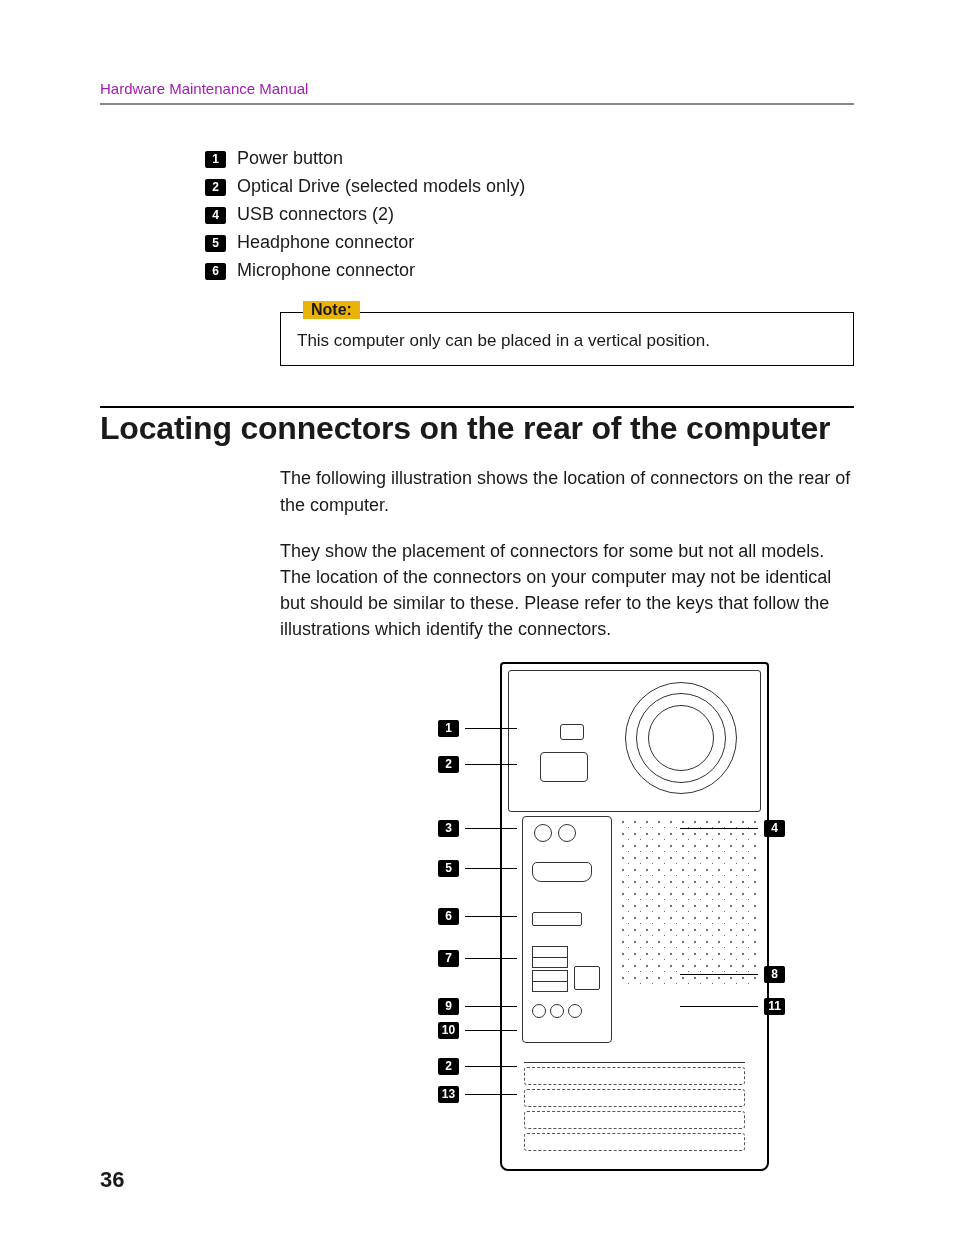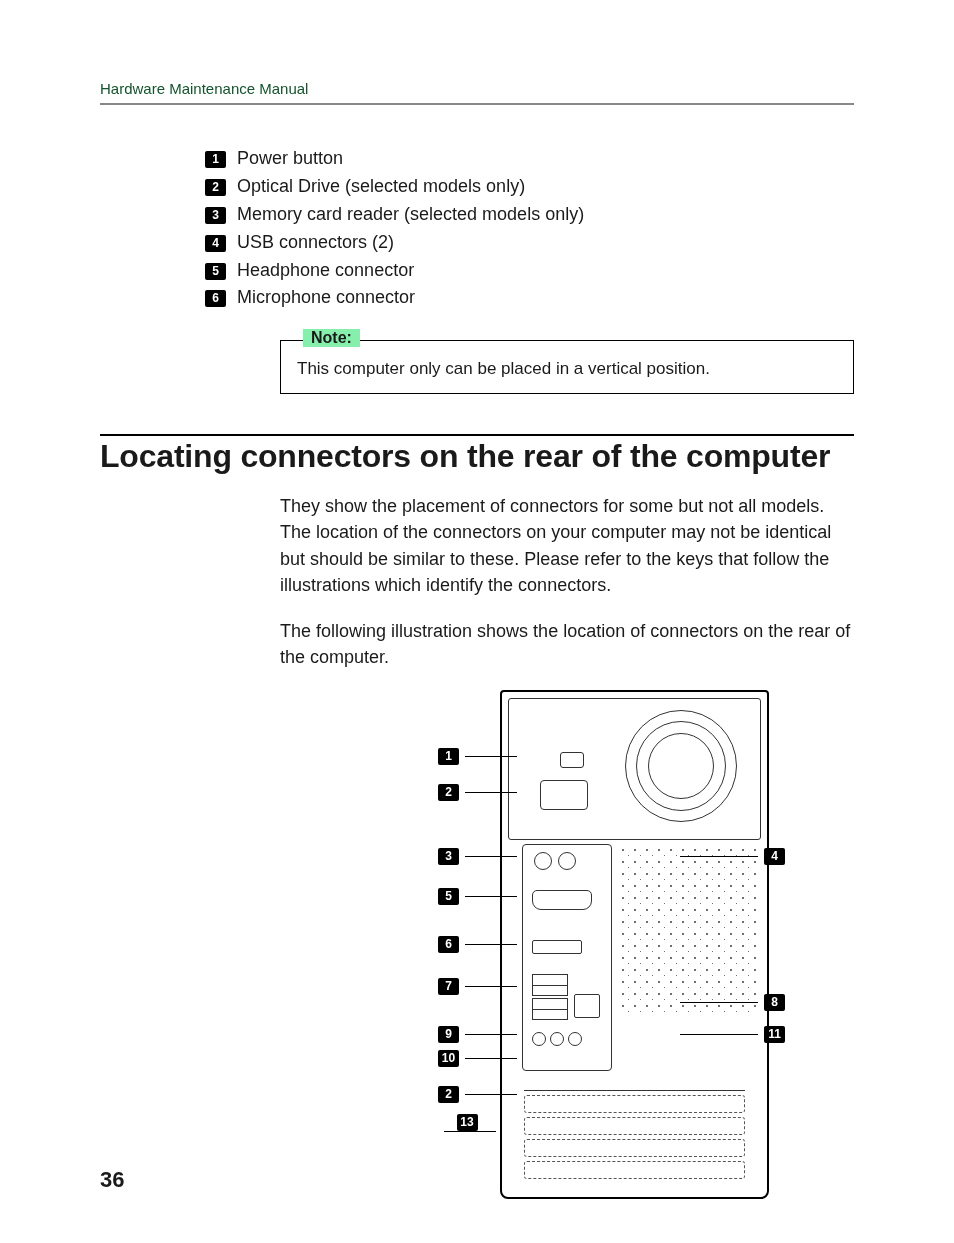--- a/index.html
+++ b/index.html
@@ -11,21 +11,21 @@
   }
   .page {
     width: 954px;
     height: 1243px;
     position: relative;
     box-sizing: border-box;
     padding: 80px 100px 60px 100px;
   }
   .running-head {
     font-size: 15px;
-    color: #14532d;
+    color: #a21caf;
     margin-bottom: 6px;
   }
   .head-rule {
     border: none;
     border-top: 2px solid #888;
     margin: 0 0 40px 0;
   }
   .front-list {
     margin-left: 105px;
     font-size: 18px;
@@ -51,21 +51,21 @@
     position: relative;
     border: 1.5px solid #000;
     margin: 28px 0 0 180px;
     padding: 18px 16px 14px 16px;
     font-size: 17px;
   }
   .note-label {
     position: absolute;
     top: -12px;
     left: 22px;
-    background: #86efac;
+    background: #eab308;
     padding: 0 8px;
     font-weight: 700;
     font-size: 16px;
   }
   .note-label::before,
   .note-label::after {
     content: "";
     display: inline-block;
     width: 18px;
     border-top: 1.5px solid #000;
@@ -237,24 +237,20 @@
   <div class="front-list">
     <div>
       <span class="num-badge">1</span>
       <span>Power button</span>
     </div>
     <div>
       <span class="num-badge">2</span>
       <span>Optical Drive (selected models only)</span>
     </div>
     <div>
-      <span class="num-badge">3</span>
-      <span>Memory card reader (selected models only)</span>
-    </div>
-    <div>
       <span class="num-badge">4</span>
       <span>USB connectors (2)</span>
     </div>
     <div>
       <span class="num-badge">5</span>
       <span>Headphone connector</span>
     </div>
     <div>
       <span class="num-badge">6</span>
       <span>Microphone connector</span>
@@ -262,22 +258,22 @@
   </div>
 
   <div class="note-box">
     <span class="note-label">Note:</span>
     <span class="note-text">This computer only can be placed in a vertical position.</span>
   </div>
 
   <hr class="section-rule">
   <h2 class="section-title">Locating connectors on the rear of the computer</h2>
 
+  <p class="body-text">The following illustration shows the location of connectors on the rear of the computer.</p>
   <p class="body-text">They show the placement of connectors for some but not all models. The location of the connectors on your computer may not be identical but should be similar to these. Please refer to the keys that follow the illustrations which identify the connectors.</p>
-  <p class="body-text">The following illustration shows the location of connectors on the rear of the computer.</p>
 
   <div class="figure">
 
     <div class="chassis">
       <div class="fan"></div>
       <div class="psu-switch"></div>
       <div class="ac-inlet"></div>
       <div class="io-panel"></div>
       <div class="hex-grid"></div>
       <div class="ps2" style="left:32px; top:160px;"></div>
@@ -327,21 +323,21 @@
         <span class="leader" style="width:52px; margin-left:6px;"></span>
       </div>
     <div class="callout" style="left:58px; top:360px;">
         <span class="num-badge">10</span>
         <span class="leader" style="width:52px; margin-left:6px;"></span>
       </div>
     <div class="callout" style="left:58px; top:396px;">
         <span class="num-badge">2</span>
         <span class="leader" style="width:52px; margin-left:6px;"></span>
       </div>
-    <div class="callout" style="left:58px; top:424px;flex-direction:column;">
+    <div class="callout" style="left:58px; top:424px;">
         <span class="num-badge">13</span>
         <span class="leader" style="width:52px; margin-left:6px;"></span>
       </div>
 
     <div class="callout" style="left:300px; top:158px;">
         <span class="leader" style="width:78px; margin-right:6px;"></span>
         <span class="num-badge">4</span>
       </div>
     <div class="callout" style="left:300px; top:304px;">
         <span class="leader" style="width:78px; margin-right:6px;"></span>

